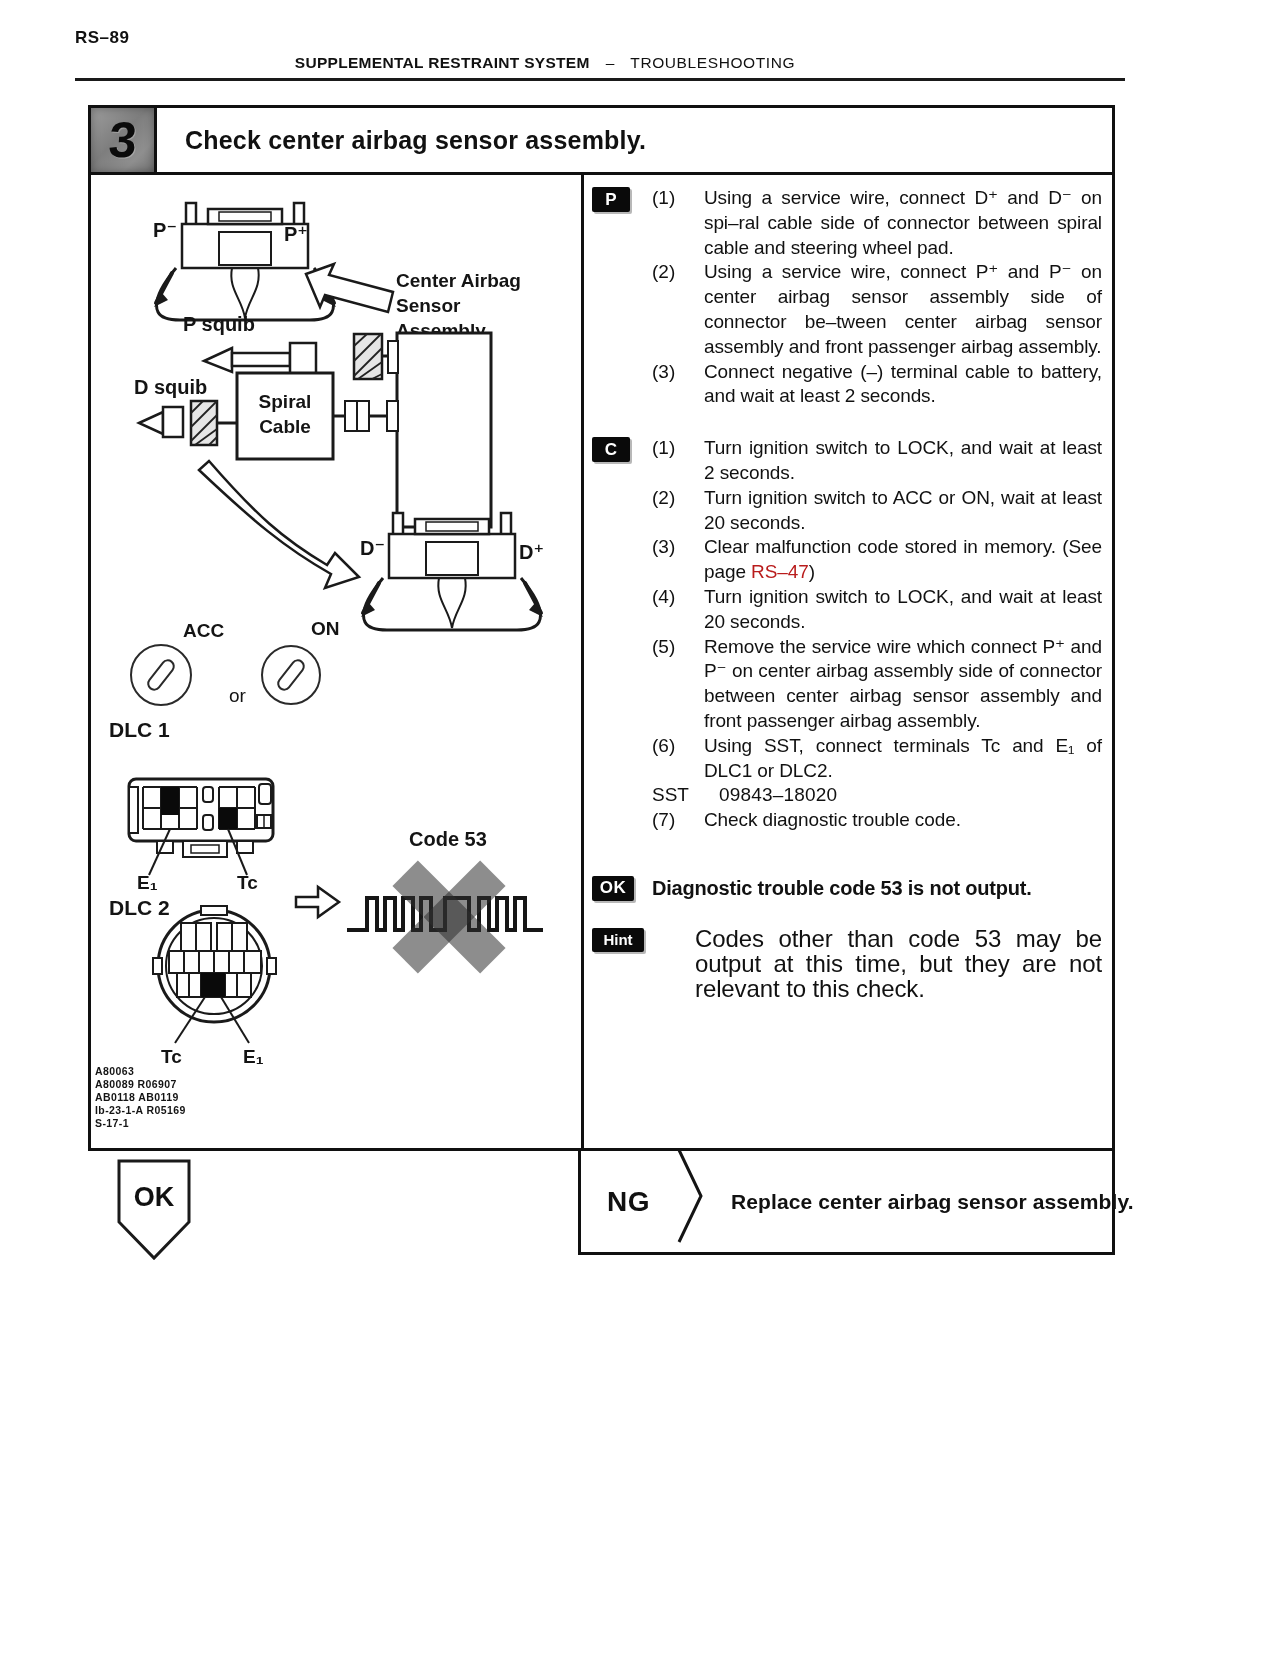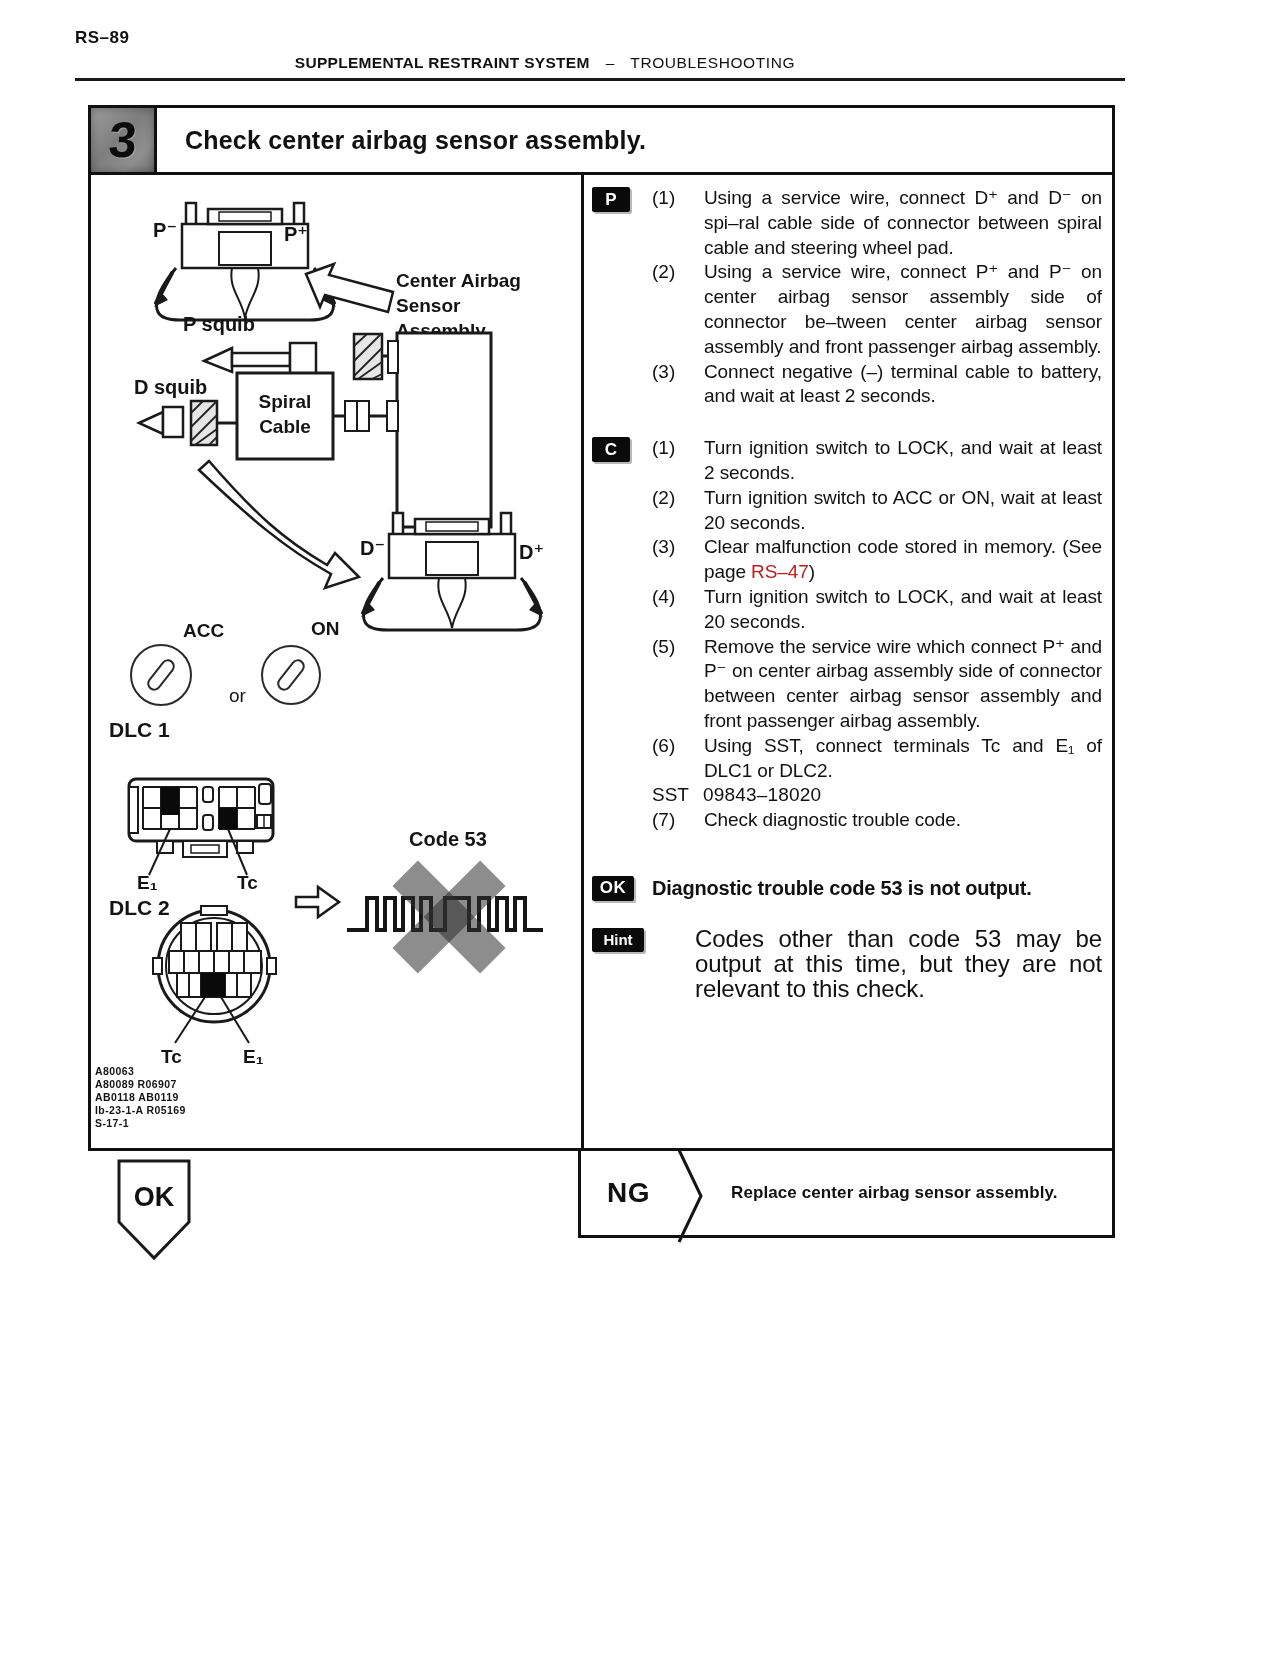--- a/index.html
+++ b/index.html
@@ -45,38 +45,38 @@
     display:flex;align-items:center;justify-content:center;border-radius:2px;
     box-shadow:2px 2px 0 rgba(0,0,0,.28);}
   .badge.sq{width:38px;height:25px;font-size:17px;}
   .badge.okb{width:42px;height:25px;font-size:17px;letter-spacing:.5px;}
   .badge.hintb{width:52px;height:24px;font-size:15px;}
   .items{margin-left:68px;margin-right:10px;}
   .item{display:grid;grid-template-columns:52px 1fr;}
   .inum,.itext{font-size:19px;line-height:24.8px;}
   .itext{text-align:justify;letter-spacing:-0.1px;}
   .sst-line{font-size:19px;line-height:24.8px;}
-  .sst-value{margin-left:14px;letter-spacing:.2px;}
+  .sst-value{margin-left:30px;letter-spacing:.2px;}
   .ok-row{position:relative;margin-top:42px;}
   .ok-text{margin-left:68px;font-size:20px;font-weight:bold;letter-spacing:-0.2px;line-height:26px;}
   .hint-row{position:relative;margin-top:26px;padding-left:43px;}
   .hint-text{margin-left:68px;margin-right:10px;font-size:24px;line-height:24.8px;
     text-align:justify;letter-spacing:-0.1px;}
   .xref{color:#b91c1c;text-decoration:none;cursor:pointer;}
 
   
   .ok-arrow{position:absolute;left:116px;top:1158px;width:78px;height:106px;}
   .ok-arrow text{font-family:"Liberation Sans","DejaVu Sans",sans-serif;}
-  .ng-box{position:absolute;left:578px;top:1148px;width:537px;height:90px;
+  .ng-box{position:absolute;left:578px;top:1148px;width:537px;height:107px;
     border:3px solid #101010;box-sizing:border-box;background:#fff;}
   .ng-label{position:absolute;left:26px;top:50%;transform:translateY(-50%);
     font-size:28px;font-weight:bold;letter-spacing:.5px;}
   .ng-chevron{position:absolute;left:94px;top:-3px;width:32px;height:96px;}
   .ng-action{position:absolute;left:150px;top:50%;transform:translateY(-50%);
-    font-size:17px;font-weight:bold;letter-spacing:.1px;white-space:nowrap;}
+    font-size:21px;font-weight:bold;letter-spacing:.1px;white-space:nowrap;}
 
   
   svg.fig text{font-family:"Liberation Sans","DejaVu Sans",sans-serif;fill:#141414;}
 </style>
 </head>
 <body>
 
 <div class="page">
 
   <div class="hdr-num">RS–89</div>

